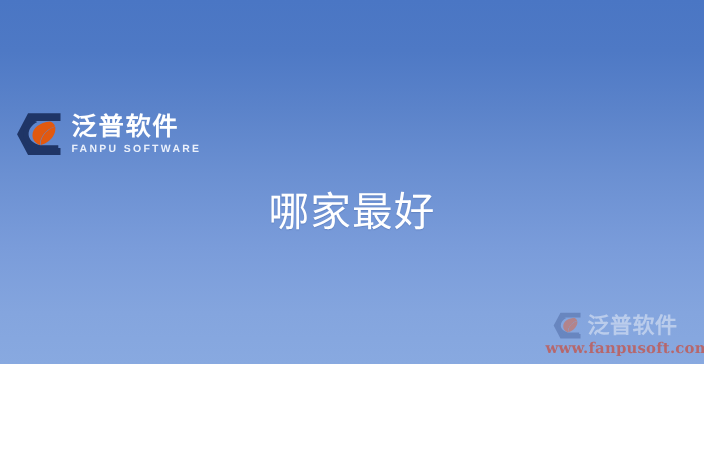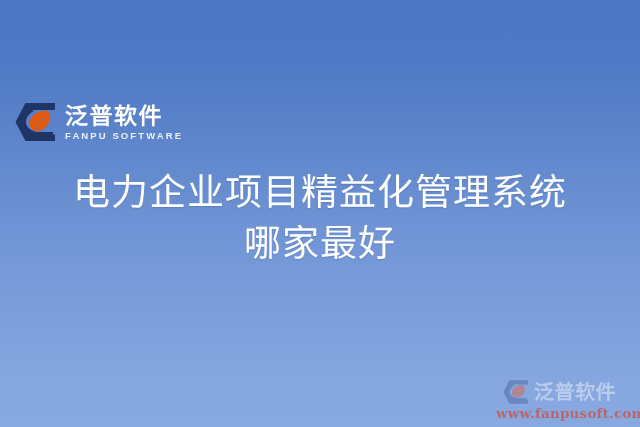--- a/index.html
+++ b/index.html
@@ -5,21 +5,21 @@
 <style>
   html, body {
     margin: 0;
     padding: 0;
     background: #ffffff;
   }
 
   #banner {
     position: relative;
     width: 640px;
-    height: 427px;
+    height: 331px;
     overflow: hidden;
     
     background: linear-gradient(180deg,
                 #4a76c4 0%,
                 #4e79c5 14%,
                 #5b83ca 30%,
                 #6b90d2 48%,
                 #7a9cda 68%,
                 #84a5de 86%,
                 #88a9e0 100%);
@@ -168,21 +168,20 @@
                  C28.5 29.4 33 25.7 35.2 21 C36.2 18.8 36.6 16.4 36.2 14.2 Z" fill="#e2590f"></path>
       </svg>
     </span>
     <span class="brand-words">
       <span class="brand-cn">泛普软件</span>
       <span class="brand-en">FANPU SOFTWARE</span>
     </span>
   </div>
 
   <div class="headline">
-    <span class="line">电力企业项目精益化管理系统</span>
     <span class="line">哪家最好</span>
   </div>
 
   <div class="watermark">
     <div class="wm-row">
       <span class="wm-mark">
         <svg viewBox="0 0 44 42" width="28" height="26" xmlns="http://www.w3.org/2000/svg" aria-hidden="true">
           <path d="M11.5 2 L41 2 L41 9 L17.5 9 C12 11.5 8.5 16 8.5 21
                    C8.5 26.5 12.5 31.5 18.5 33.5 L41 33.5 L41 40 L11.5 40
                    L1.5 21 Z" fill="#5f7cb5"></path>

